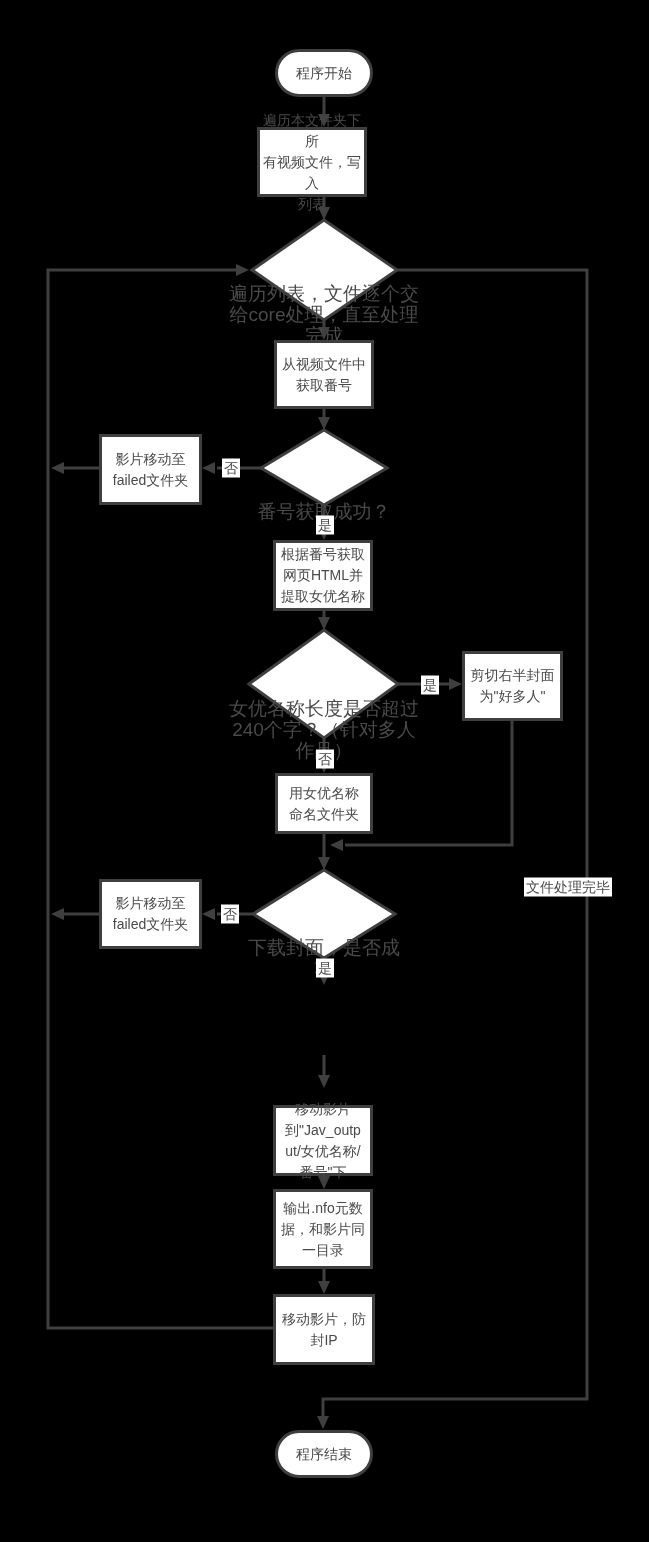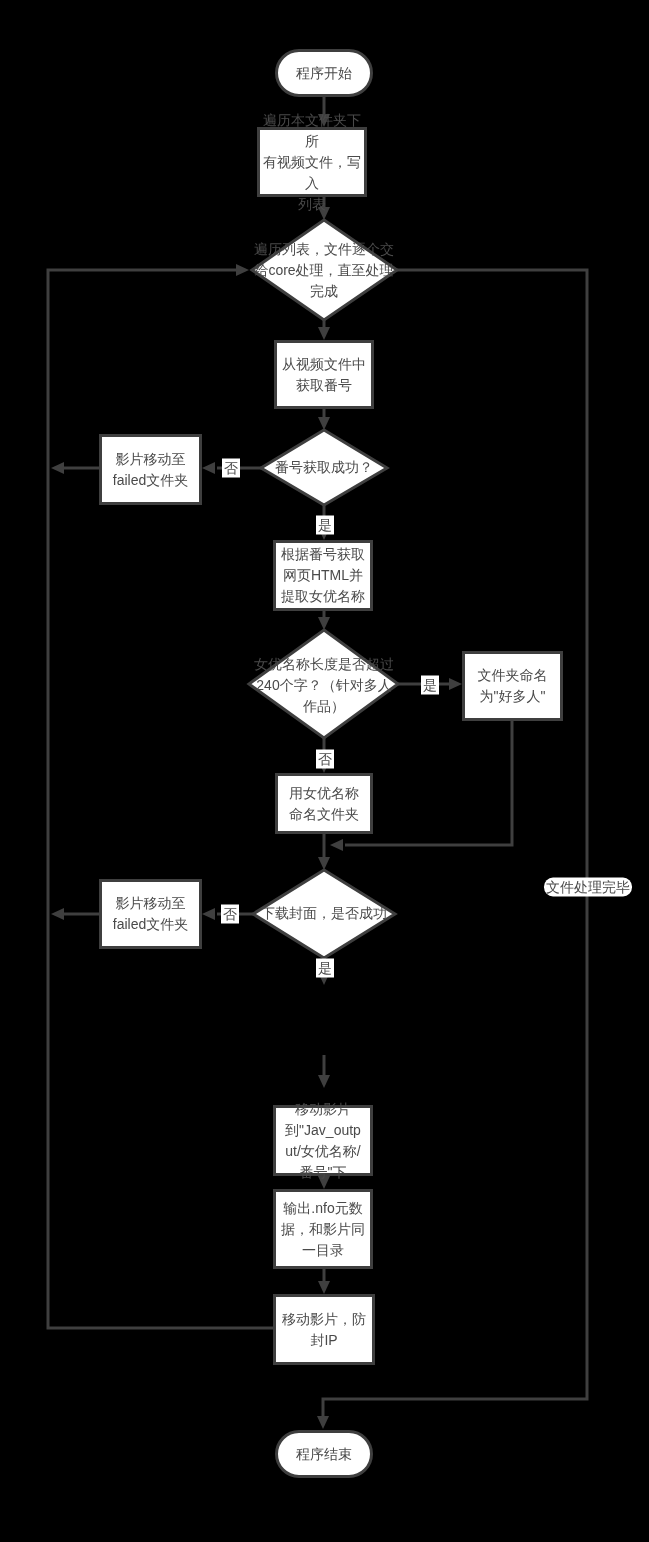--- a/index.html
+++ b/index.html
@@ -8,23 +8,23 @@
   .canvas { position:relative; width:649px; height:1542px; background:#000; overflow:hidden; }
   .wires { position:absolute; left:0; top:0; width:649px; height:1542px; }
   .node {
     position:absolute; background:#ffffff; border:3px solid #3f3f3f;
     color:#4a4a4a; font-size:14px; line-height:21px;
     display:flex; align-items:center; justify-content:center;
     text-align:center; white-space:pre-line;
   }
   .terminal { border-radius:24px; }
   .dtext {
-    position:absolute; color:#4a4a4a; font-size:14px; line-height:21px;
+    position:absolute; color:#4a4a4a; font-size:19px; line-height:21px;
     display:flex; align-items:center; justify-content:center;
-    text-align:center; white-space:pre-line;
+    text-align:center; white-space:pre-line;margin-top:44px;
   }
   .elabel {
     position:absolute; background:#ffffff; color:#4a4a4a; font-size:14px;
     line-height:17px; padding:1px 2px; transform:translate(-50%,-50%);
     white-space:nowrap;
   }
 </style>
 </head>
 <body>
 
@@ -105,21 +105,21 @@
 failed文件夹</div>
 
   <div class="node" style="left:273px; top:540px; width:100px; height:71px;">根据番号获取
 网页HTML并
 提取女优名称</div>
 
   <div class="dtext" style="left:224px; top:654px; width:200px; height:63px;">女优名称长度是否超过
 240个字？（针对多人
 作品）</div>
 
-  <div class="node" style="left:462px; top:651px; width:101px; height:70px;">文件夹命名
+  <div class="node" style="left:462px; top:651px; width:101px; height:70px;">剪切右半封面
 为"好多人"</div>
 
   <div class="node" style="left:275px; top:773px; width:98px; height:61px;">用女优名称
 命名文件夹</div>
 
   <div class="dtext" style="left:244px; top:903px; width:160px; height:21px;">下载封面，是否成功</div>
 
   <div class="node" style="left:99px; top:879px; width:103px; height:70px;">影片移动至
 failed文件夹</div>
 
@@ -137,15 +137,15 @@
 封IP</div>
 
   <div class="node terminal" style="left:275px; top:1430px; width:98px; height:48px;">程序结束</div>
 
   <div class="elabel" style="left:231px; top:468px;">否</div>
   <div class="elabel" style="left:325px; top:525px;">是</div>
   <div class="elabel" style="left:430px; top:685px;">是</div>
   <div class="elabel" style="left:325px; top:759px;">否</div>
   <div class="elabel" style="left:230px; top:914px;">否</div>
   <div class="elabel" style="left:325px; top:968px;">是</div>
-  <div class="elabel" style="left:588px; top:887px;border-radius:9px;">文件处理完毕</div>
+  <div class="elabel" style="left:568px; top:887px;">文件处理完毕</div>
 
 </div>
 
 </body></html>

